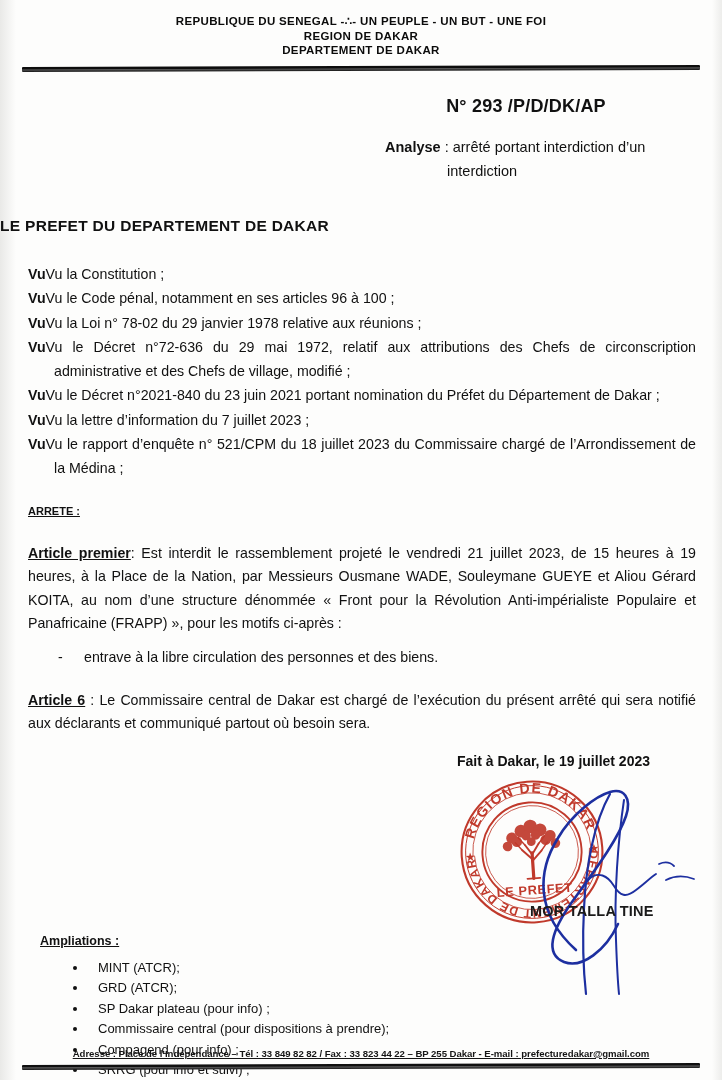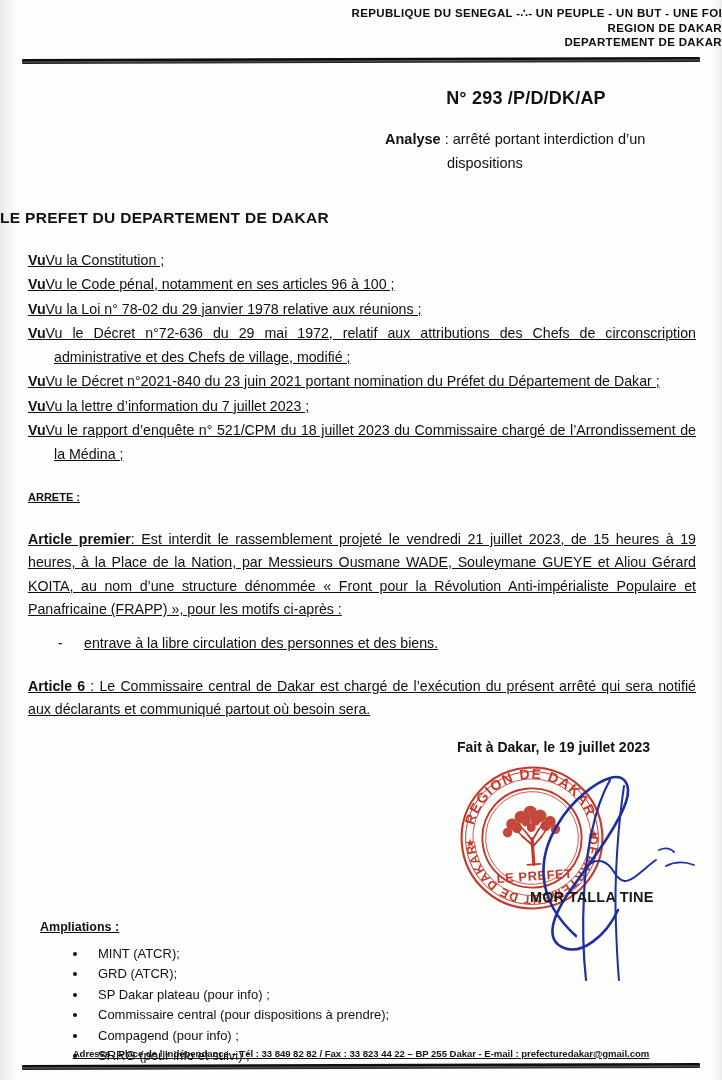--- a/index.html
+++ b/index.html
@@ -36,22 +36,23 @@
     right: 0; top: 0;
     width: 10px; height: 100%;
     background: linear-gradient(to left, #ededeb, #fdfdfc);
     pointer-events: none;
     z-index: 0;
   }
   .layer { position: relative; z-index: 2; }
 
   
   .letterhead {
-    text-align: right;
+    text-align: center;
     padding-top: 6px;
+    margin-top: 8px;
   }
   .letterhead div {
     font-weight: bold;
     font-size: 11.5px;
     letter-spacing: 0.35px;
     line-height: 14.5px;
     color: #0b0b0b;
   }
   .hrule-top {
     position: relative;
@@ -94,24 +95,23 @@
     margin-top: 34px;
     text-align: left;
     font-size: 15.5px;
     font-weight: bold;
     letter-spacing: 0.3px;
     padding-right: 22px;
   }
 
   
   .body-block {
-    margin: 22px 26px 0 28px;
+    margin: 28px 26px 0 28px;
     font-size: 14.2px;
     line-height: 23.5px;
-    text-decoration: underline;
   }
   .vu-line {
     text-align: justify;
     text-justify: inter-word;
     margin-bottom: 1px;
     padding-left: 26px;
     text-indent: -26px;
   }
   .vu-line b { font-weight: bold; }
 
@@ -259,21 +259,21 @@
     <div class="hrule-top">
       <div class="bar"></div>
     </div>
 
     <div class="refnum">
       <span>N° 293 /P/D/DK/AP</span>
     </div>
 
     <div class="analyse">
       <span class="u">Analyse</span><span> : </span><span>arrêté portant interdiction d’un</span>
-      <span class="l2">dispositions</span>
+      <span class="l2">interdiction</span>
     </div>
 
     <div class="doc-title">LE PREFET DU DEPARTEMENT DE DAKAR</div>
 
     <div class="body-block">
 
       <div>
         <div class="vu-line"><b>Vu</b><span>Vu la Constitution ;</span></div>
         <div class="vu-line"><b>Vu</b><span>Vu le Code pénal, notamment en ses articles 96 à 100 ;</span></div>
         <div class="vu-line"><b>Vu</b><span>Vu la Loi n° 78-02 du 29 janvier 1978 relative aux réunions ;</span></div>

